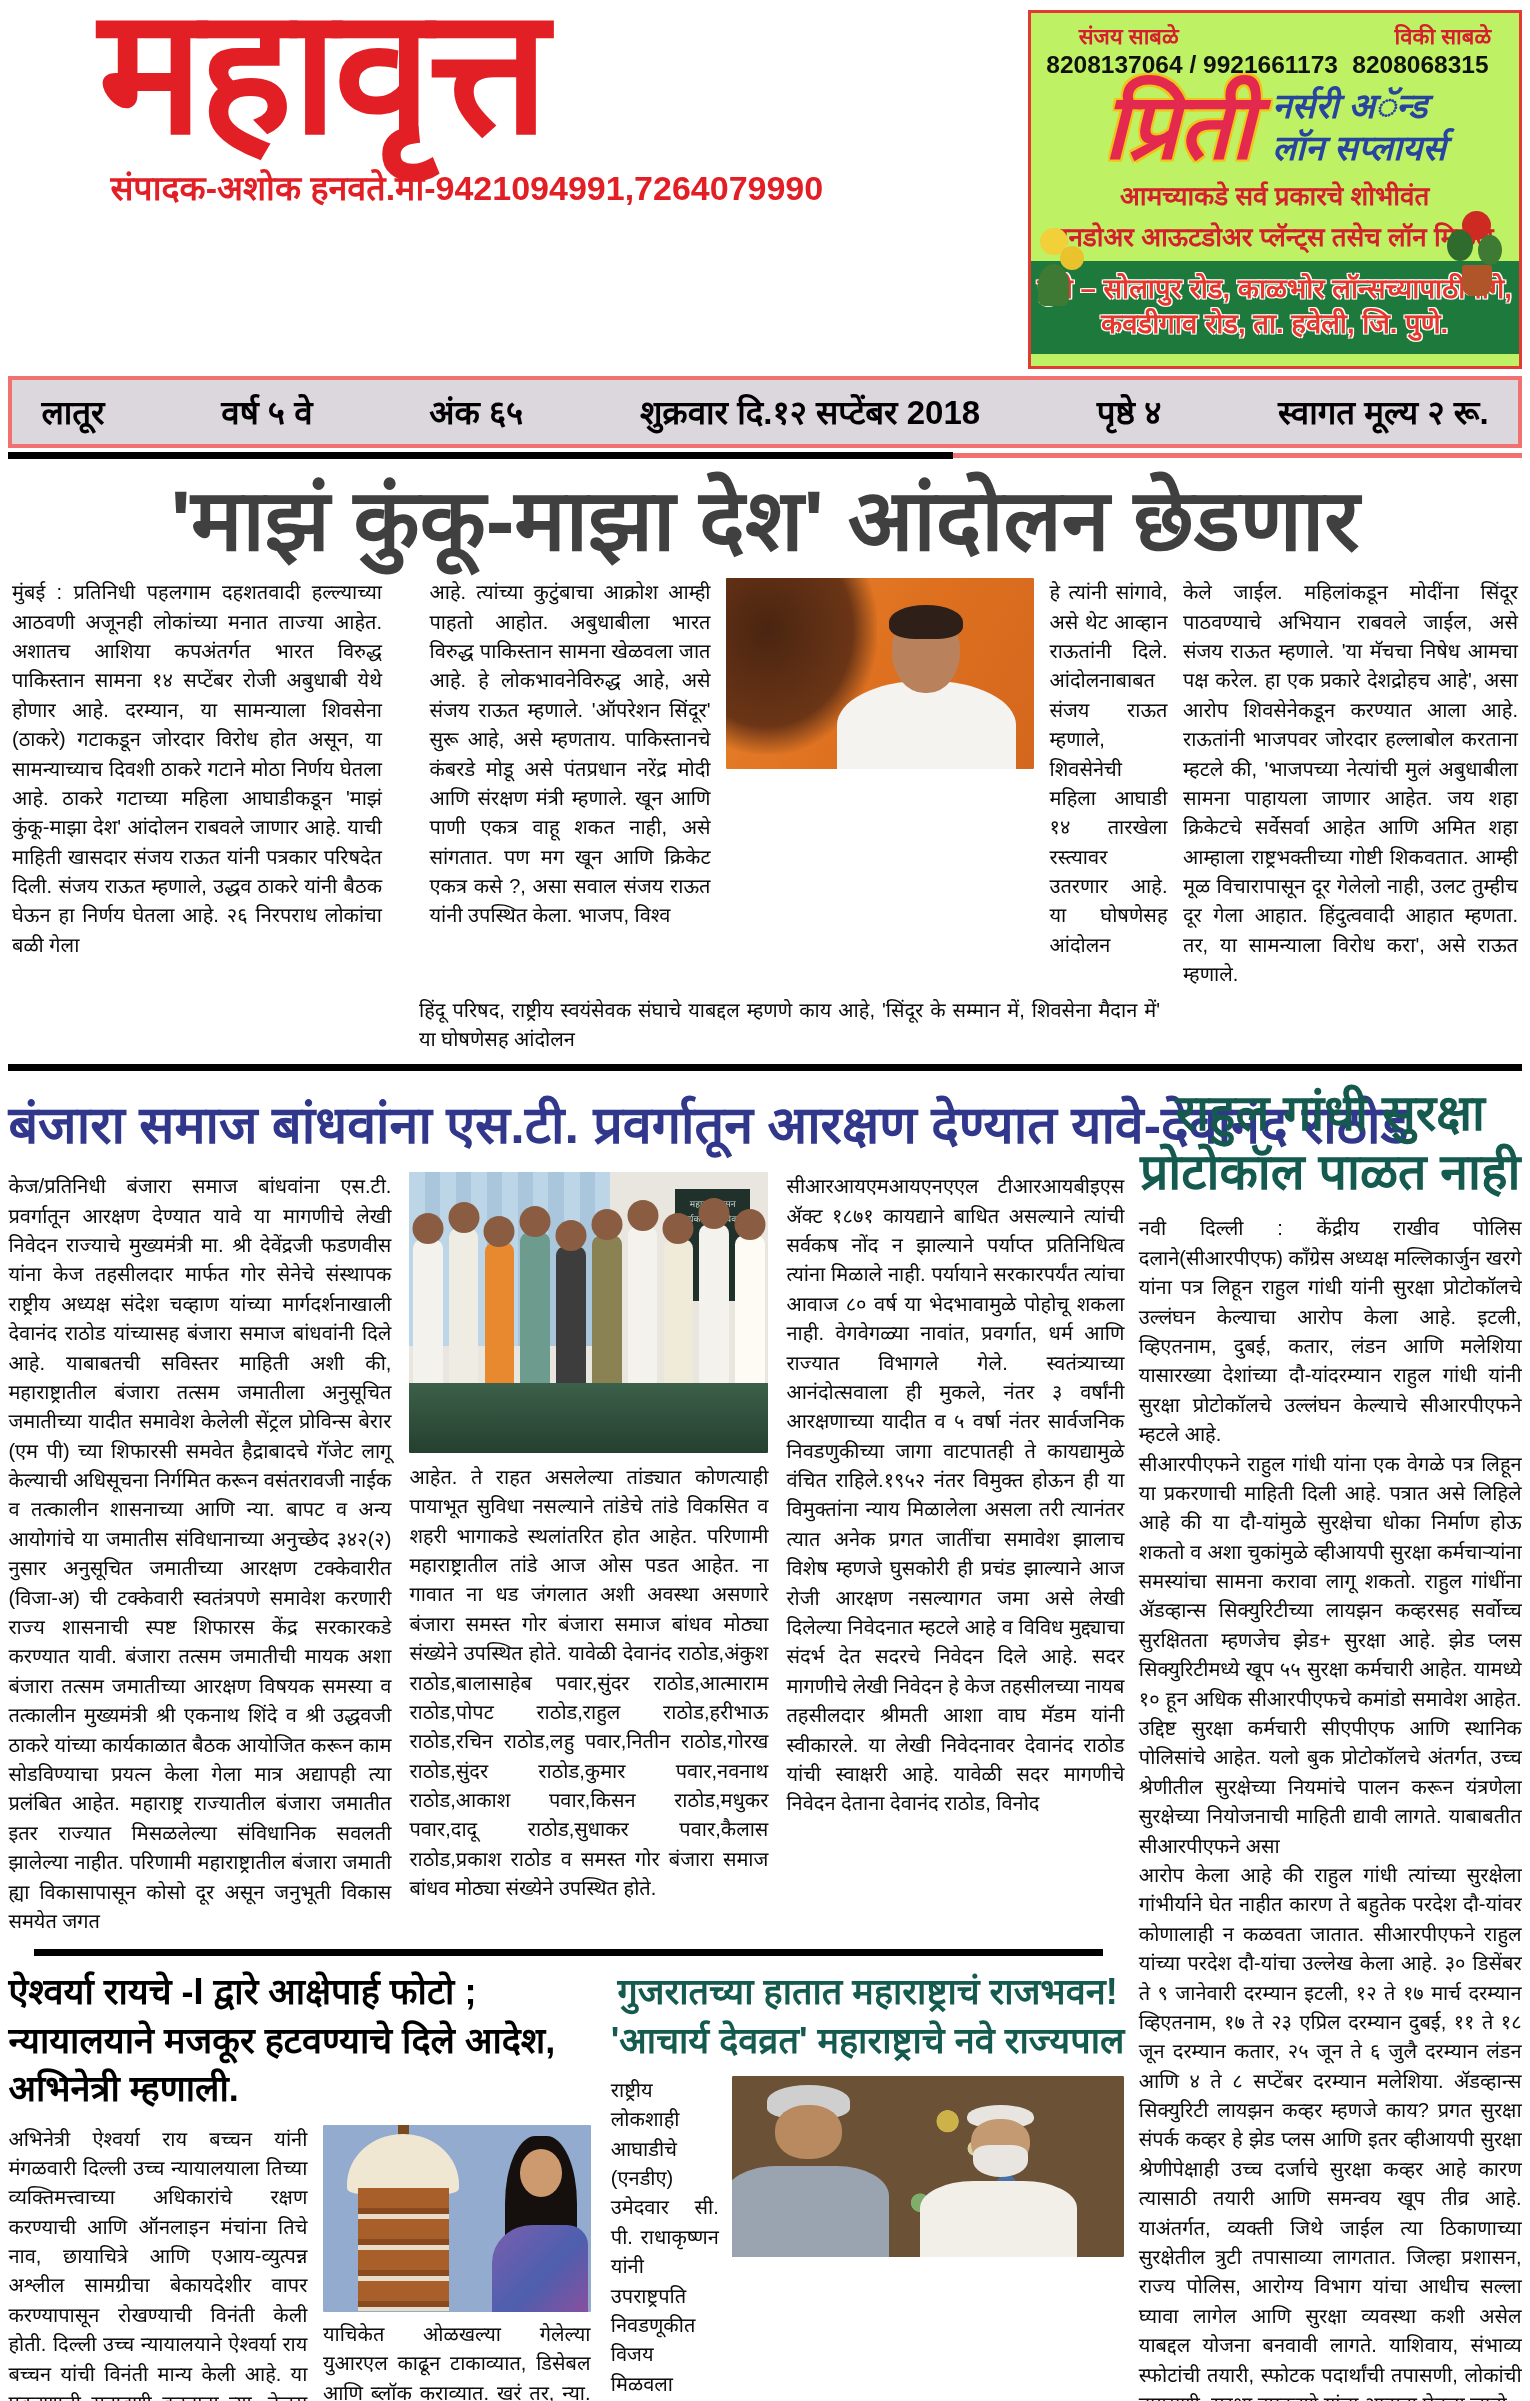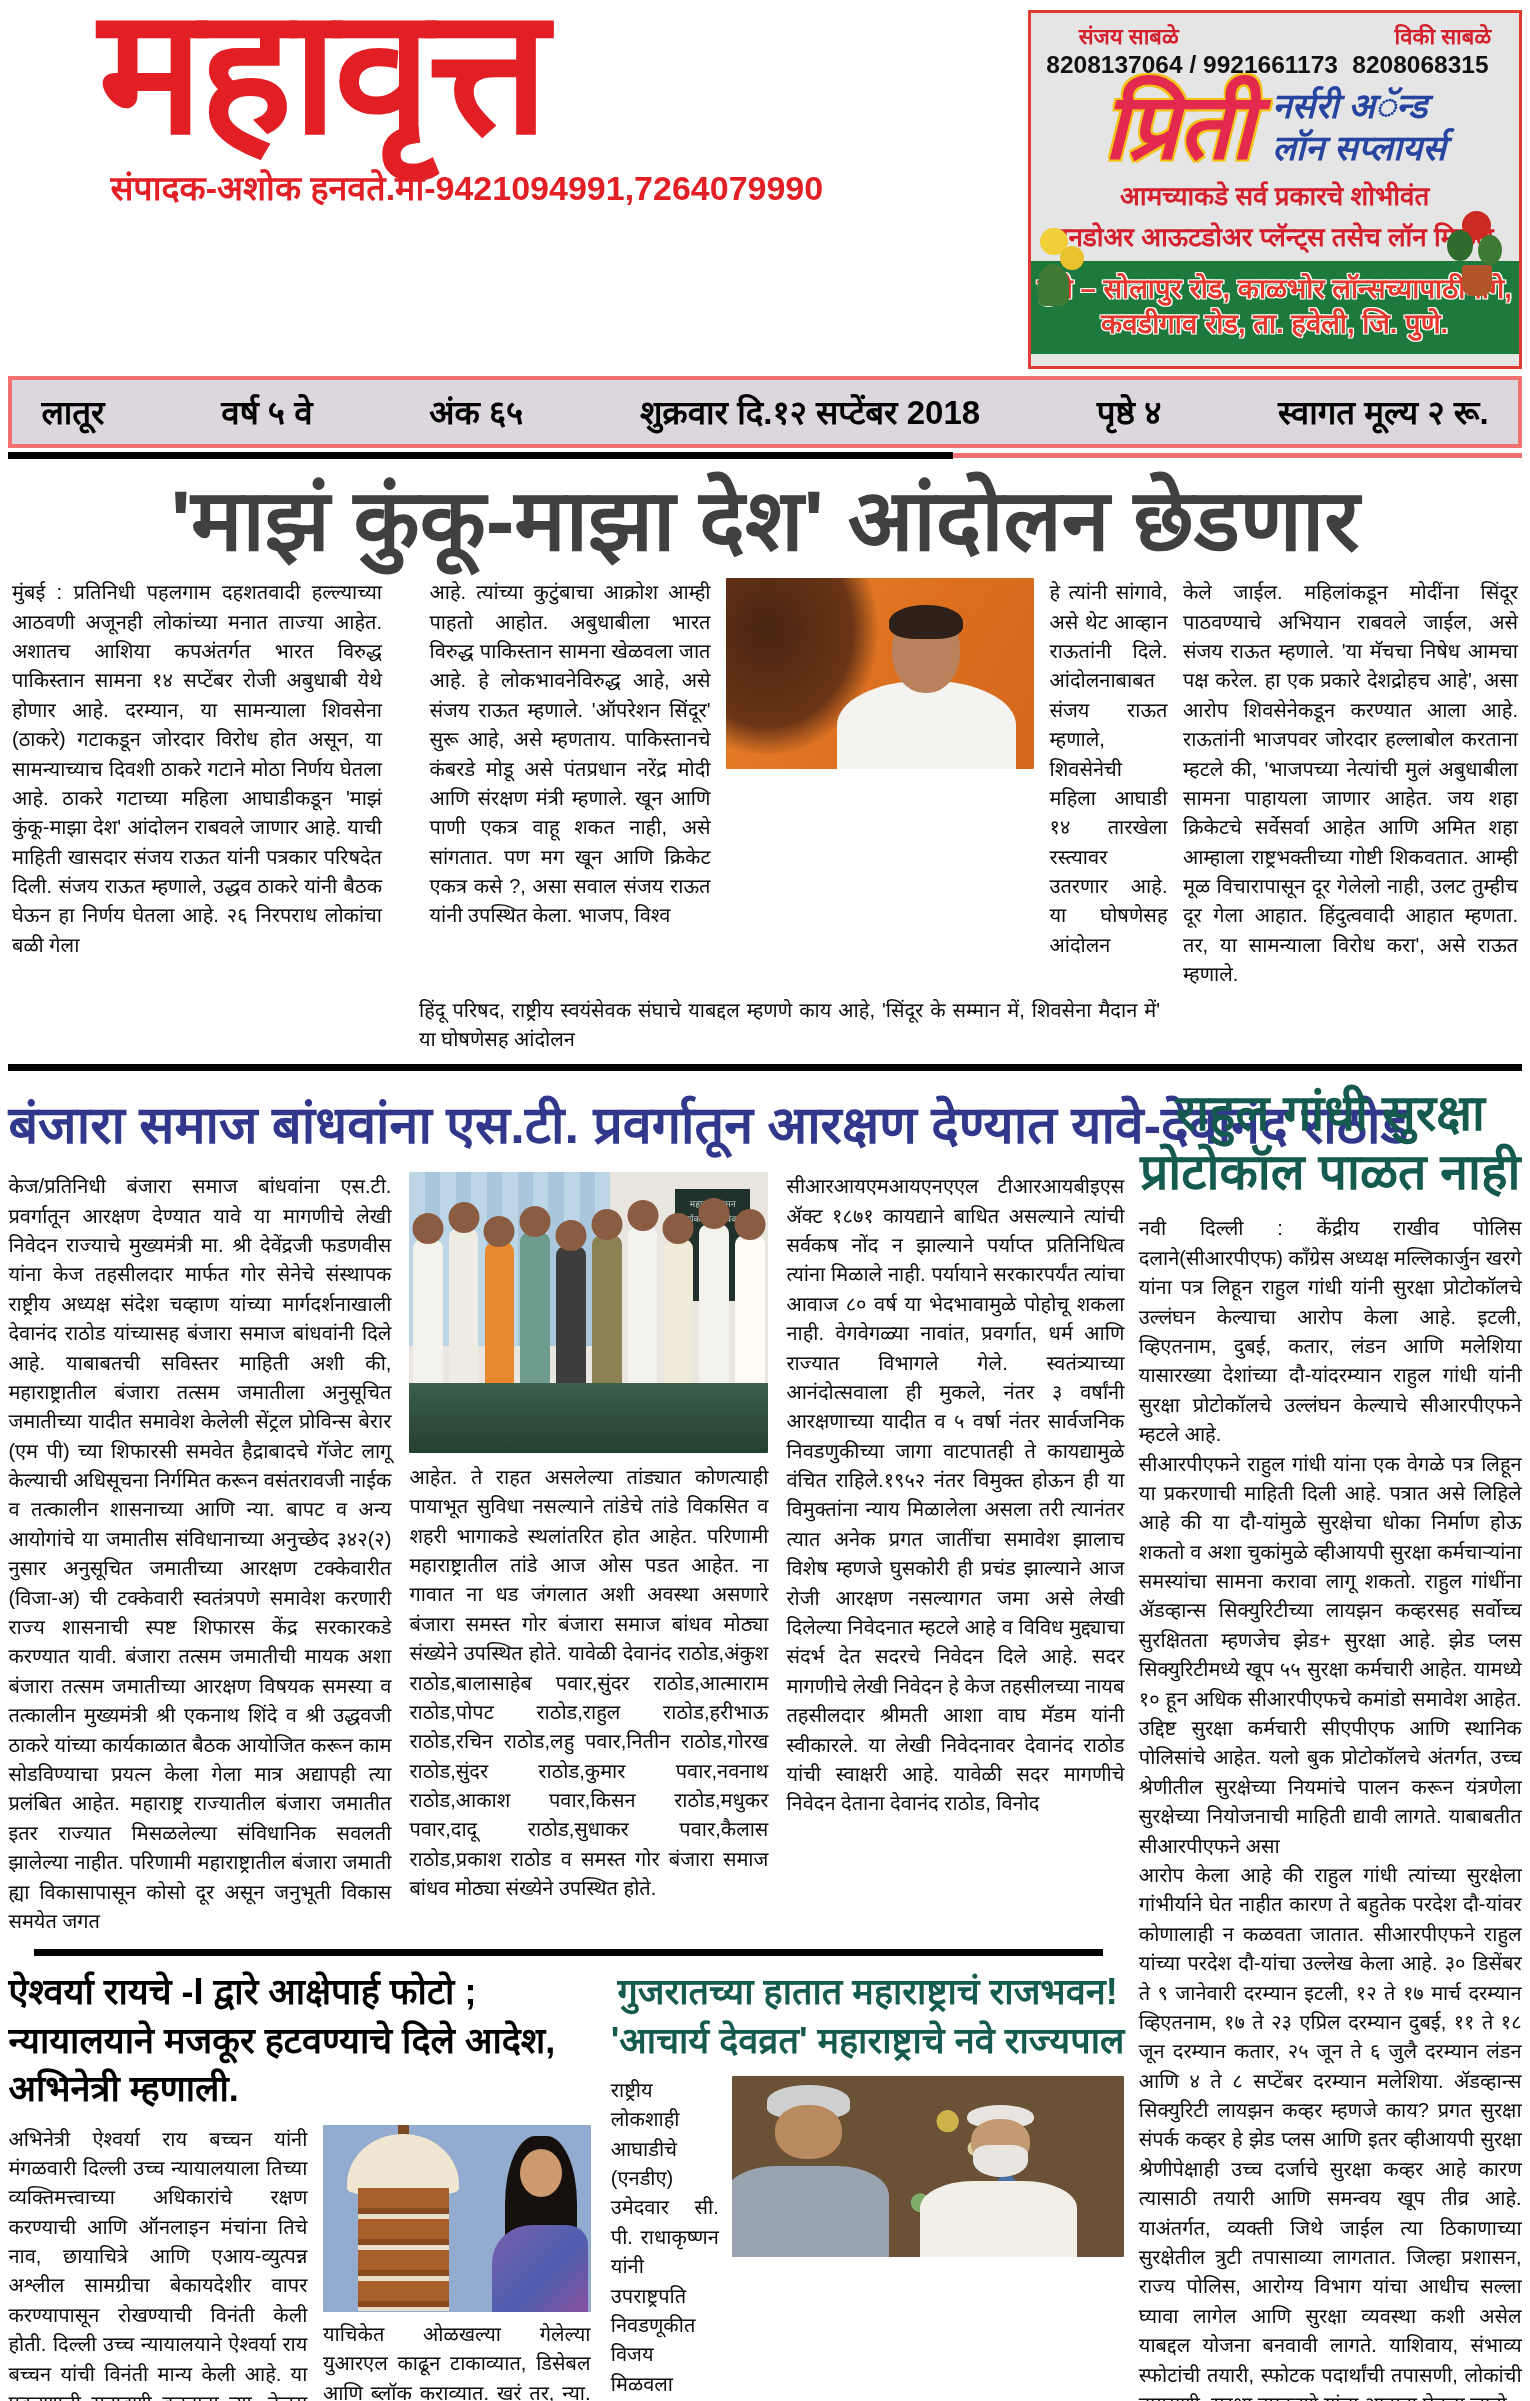--- a/index.html
+++ b/index.html
@@ -9,21 +9,21 @@
   
   .header { display:flex; padding:9.6px 8.4px 0 8.4px; gap:10.8px; }
   .mast { width:1011px; position:relative; }
   .mast-top { display:flex; align-items:flex-start; }
   .daily { font-size:71px; font-weight:800; color:#000; margin-left:33px; line-height:1.05; }
   .email { font-size:33px; color:#000; margin-left:129px; margin-top:8.4px; font-weight:600; }
   .title { color:#e31f26; font-size:175px; font-weight:800; line-height:0.95; margin:-20.3px 0 0 90px; letter-spacing:-3.6px; white-space:nowrap; }
   .editor { color:#e31f26; font-size:34px; font-weight:700; margin:8.4px 0 0 102px; white-space:nowrap; }
 
   
-  .ad { width:495px; height:359px; border:3.6px solid #e23b33; background:#e5e5e5; position:relative; padding:7.2px 12px; overflow:hidden; }
+  .ad { width:495px; height:359px; border:3.6px solid #e23b33; background:#bef264; position:relative; padding:7.2px 12px; overflow:hidden; }
   .ad-names { display:flex; justify-content:space-between; color:#d41f2c; font-weight:800; font-size:22px; padding:0 15.5px 0 36px; }
   .ad-phones { display:flex; justify-content:space-between; font-size:24.5px; margin-top:1.2px; padding:0 18px 0 3.6px; font-weight:600; }
   .ad-brandrow { display:flex; align-items:center; justify-content:center; margin-top:2.4px;font-style:italic; }
   .ad-brand { color:#e32a4e; font-size:91px; font-weight:800; line-height:1;
     text-shadow: 1.8px 1.8px 0 #f2c318, -1.8px -1.8px 0 #f2c318, 1.8px -1.8px 0 #f2c318, -1.8px 1.8px 0 #f2c318; }
   .ad-sub { color:#27459e; font-weight:800; font-size:35px; line-height:1.2; margin-left:18px; }
   .ad-line { color:#d41f2c; text-align:center; font-weight:800; font-size:26px; margin-top:4.8px; }
   .ad-green { background:#1e7a3c; margin:7.2px -12px -7.2px -12px; padding:9.6px 4.8px 12px; text-align:center; }
   .ad-green div { color:#e5372c; font-size:27.5px; font-weight:800; line-height:1.3;
     text-shadow: 1.2px 1.2px 0 #fff, -1.2px -1.2px 0 #fff, 1.2px -1.2px 0 #fff, -1.2px 1.2px 0 #fff; }

